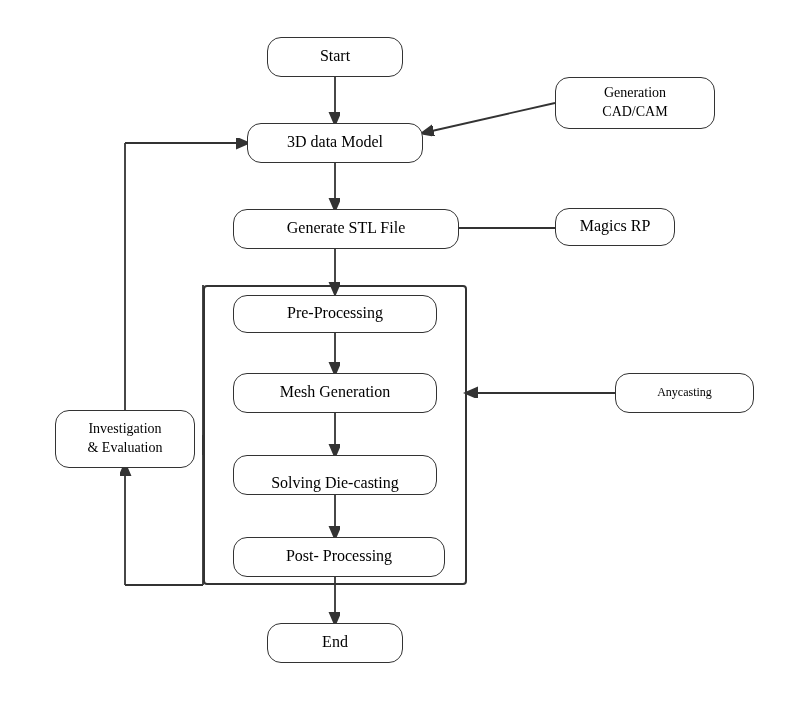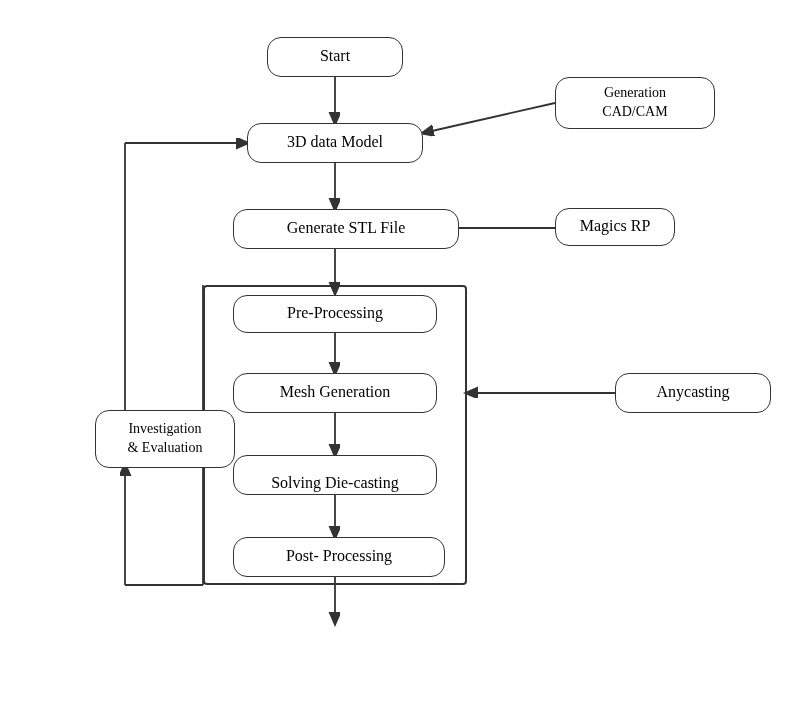--- a/index.html
+++ b/index.html
@@ -124,32 +124,35 @@
   </div>
 
   <div class="box" style="left:208px; top:440px; width:204px; height:40px;align-items:flex-end;">
     <span>Solving Die-casting</span>
   </div>
 
   <div class="box" style="left:208px; top:522px; width:212px; height:40px;">
     <span>Post- Processing</span>
   </div>
 
+  <div class="box" style="left:242px; top:608px; width:136px; height:40px;">
+    <span>End</span>
+  </div>
 
-  <div class="box" style="left:30px; top:395px; width:140px; height:58px; font-size:14px; white-space:pre-line;margin-left:40px;">
+  <div class="box" style="left:30px; top:395px; width:140px; height:58px; font-size:14px; white-space:pre-line;">
     <span>Investigation
 &amp; Evaluation</span>
   </div>
 
   <div class="box" style="left:530px; top:62px; width:160px; height:52px; font-size:14px; white-space:pre-line; text-align:center;">
     <span>Generation
 CAD/CAM</span>
   </div>
 
   <div class="box" style="left:530px; top:193px; width:120px; height:38px; font-size:16px;">
     <span>Magics RP</span>
   </div>
 
-  <div class="box" style="left:590px; top:358px; width:156px; height:40px; font-size:16px;">
+  <div class="box" style="left:590px; top:358px; width:139px; height:40px; font-size:12px;">
     <span>Anycasting</span>
   </div>
 
 </div>
 
 </body></html>

